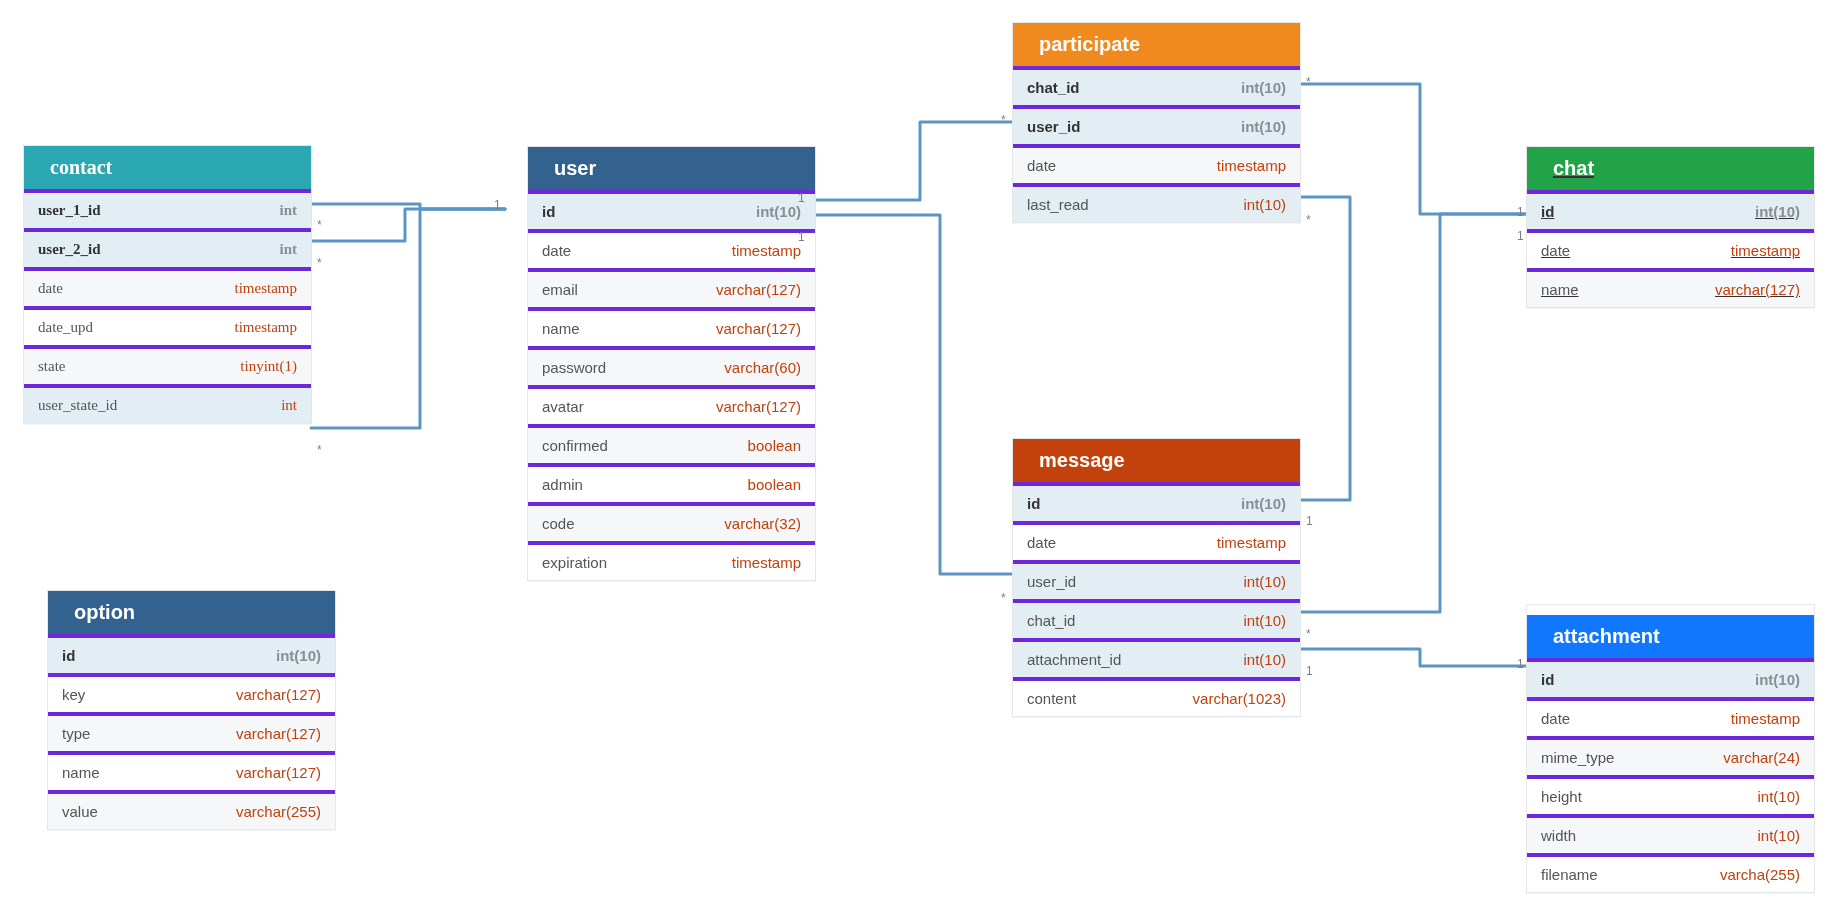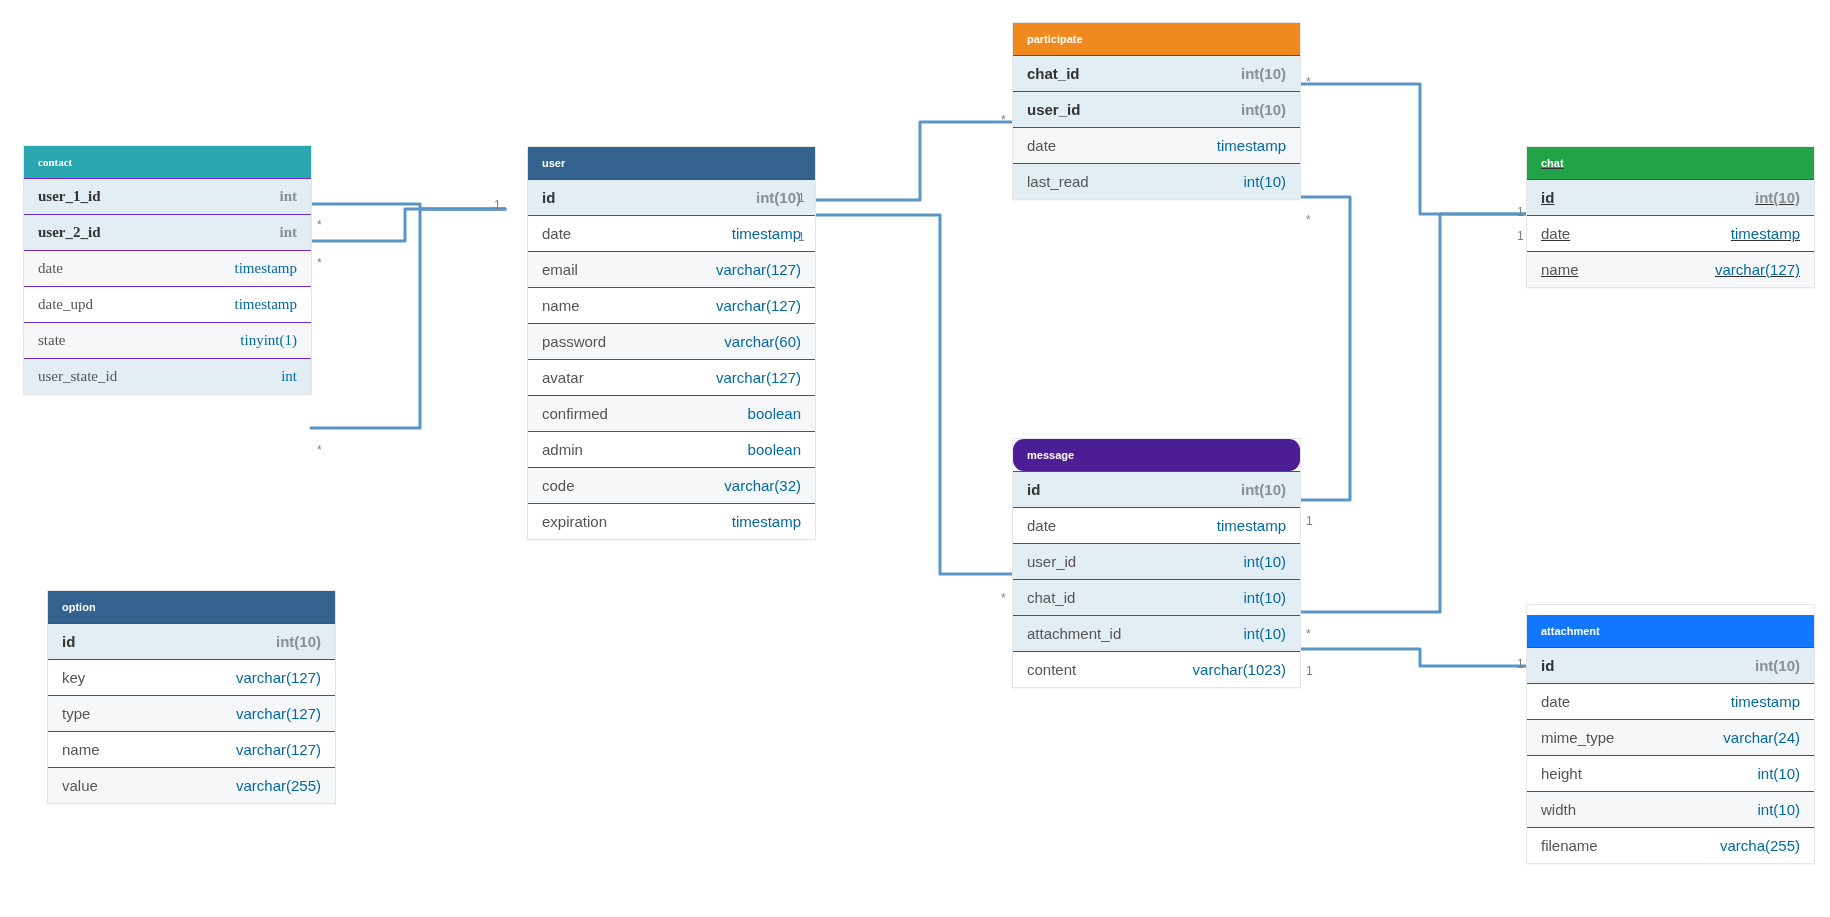--- a/index.html
+++ b/index.html
@@ -1,23 +1,23 @@
 <!DOCTYPE html>
 <html><head>
 <meta charset="utf-8">
 <style>
   html,body{margin:0;padding:0;background:#fff;font-family:"Segoe UI",Arial,sans-serif;font-size:15px;color:#333}
   .canvas{position:relative;width:1830px;height:917px}
   svg.connectors{position:absolute;inset:0;width:1830px;height:917px;pointer-events:none}
   .entity{position:absolute;box-shadow:0 1px 0 rgba(0,0,0,.04);border:1px solid #e6e6e6;background:#fff}
-  .entity .hdr{color:#fff;font-weight:700;padding:10px 14px;font-size:11px}
-  .row{display:flex;justify-content:space-between;align-items:center;padding:9px 14px;border-top:1px solid #6d28d9}
+  .entity .hdr{color:#fff;font-weight:700;padding:10px 26px;font-size:20px}
+  .row{display:flex;justify-content:space-between;align-items:center;padding:9px 14px;border-top:4px solid #6d28d9}
   .row:first-of-type{border-top:none}
   .row .nm{color:#555}
-  .row .ty{color:#0369a1}
+  .row .ty{color:#c2410c}
   .row.strong .nm{font-weight:700;color:#333}
   .row.strong .ty{font-weight:700;color:#8a8f94}
   .row.pk{background:#e2edf4}
   .row.fk{background:#e2edf4}
   .row.alt{background:#f6f7f8}
   .card-label{position:absolute;font-size:12px;color:#7a7f85;pointer-events:none}
 </style>
 </head>
 <body>
 
@@ -131,21 +131,21 @@
       <div class="row ">
         <span class="nm">date</span>
         <span class="ty">timestamp</span>
       </div>
       <div class="row alt">
         <span class="nm">name</span>
         <span class="ty">varchar(127)</span>
       </div>
     </div>
     <div class="entity" style="left: 1012px; top: 438px; width: 287px;">
-      <div class="hdr" style="background: #4c1d95; border-radius: 11px;">message</div>
+      <div class="hdr" style="background: #c2410c;">message</div>
       <div class="row pk strong">
         <span class="nm">id</span>
         <span class="ty">int(10)</span>
       </div>
       <div class="row ">
         <span class="nm">date</span>
         <span class="ty">timestamp</span>
       </div>
       <div class="row fk">
         <span class="nm">user_id</span>

